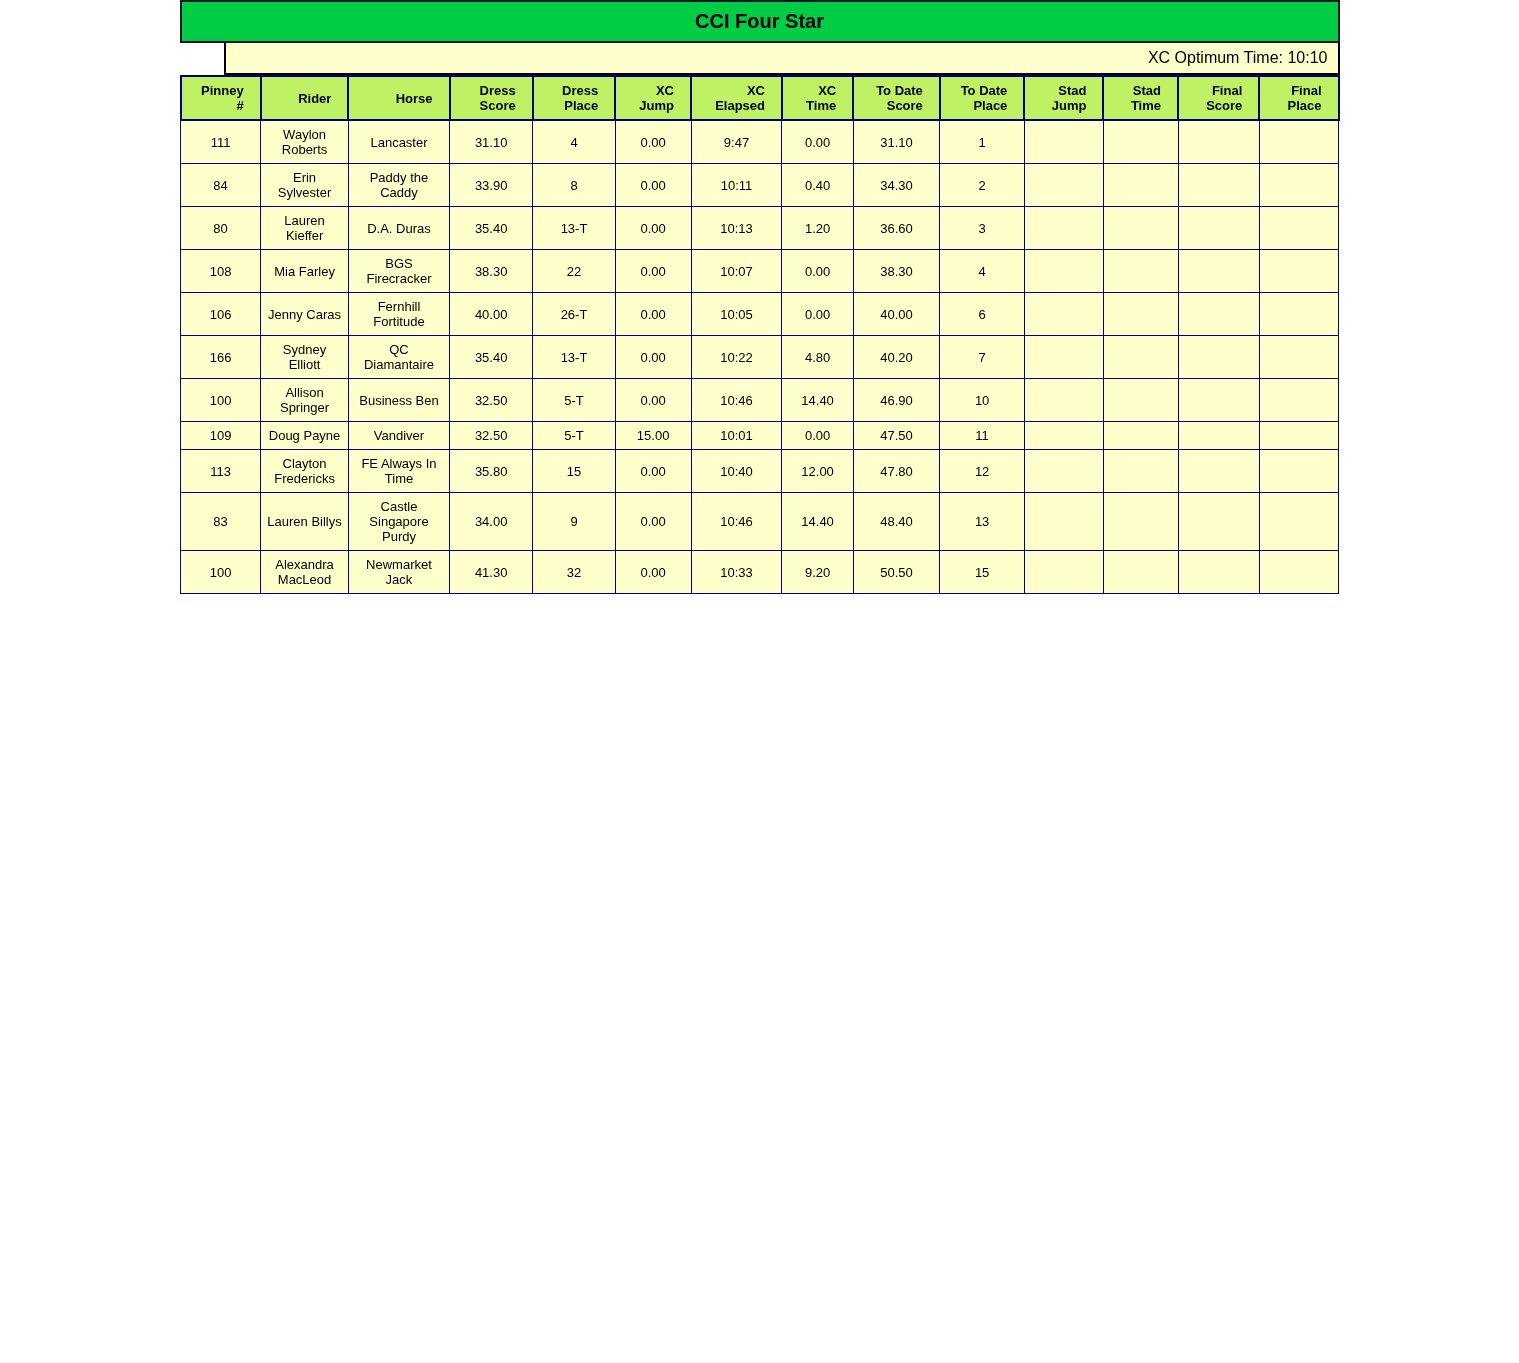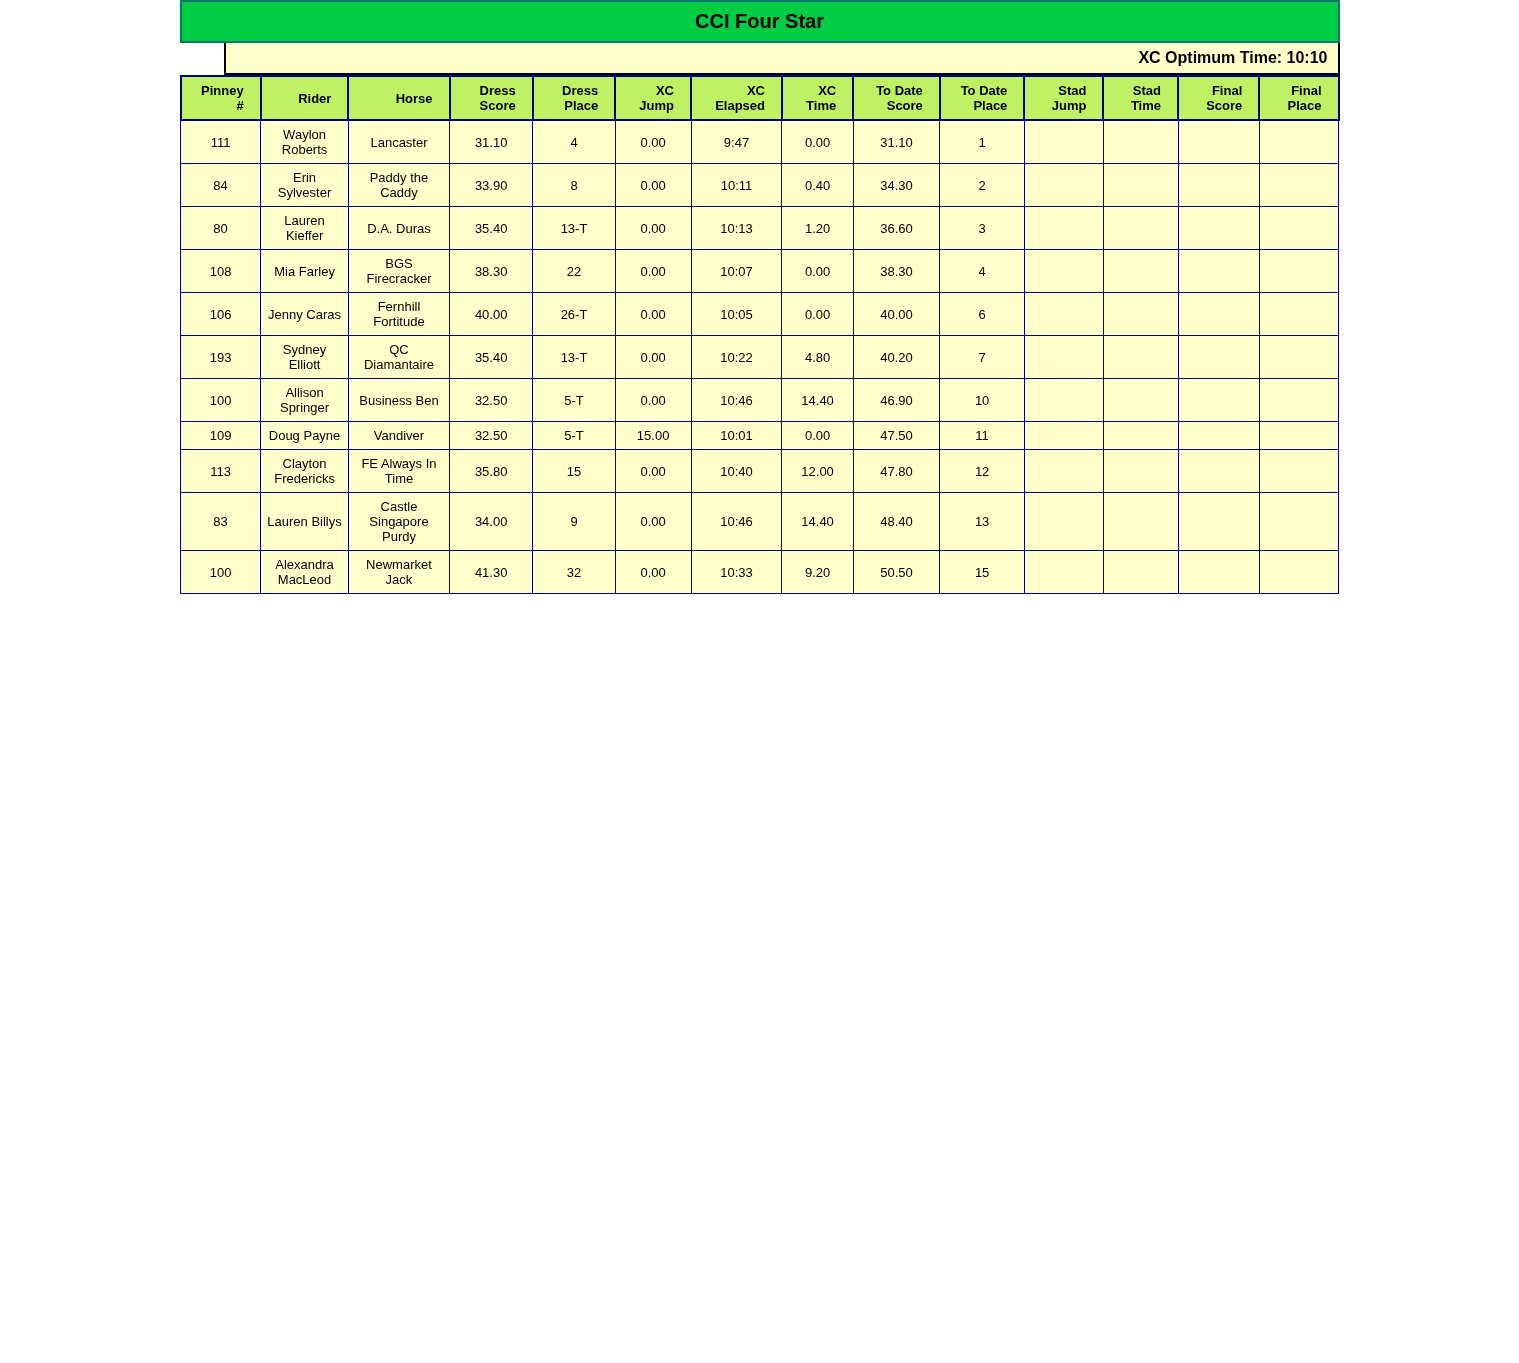--- a/index.html
+++ b/index.html
@@ -12,27 +12,27 @@
       width: 1160px;
       margin: 0 auto;
     }
     .title-bar {
       background: #00cc44;
       text-align: center;
       padding: 8px;
       font-weight: bold;
       font-size: 20px;
       color: #000;
-      border: 2px solid #0f766e;
+      border: 2px solid #0f172a;
     }
     .xc-optimum {
       background: #ffffcc;
       text-align: right;
       padding: 6px 10px;
-      font-weight: bold;
+      font-weight: normal;
       font-size: 16px;
       color: #000;
       border: 2px solid #000;
       border-top: none;
       margin-left: 44px;
     }
     table {
       width: 100%;
       border-collapse: collapse;
       background: #ffffcc;
@@ -168,21 +168,21 @@
           <td>10:05</td>
           <td>0.00</td>
           <td>40.00</td>
           <td>6</td>
           <td></td>
           <td></td>
           <td></td>
           <td></td>
         </tr>
         <tr>
-          <td>193</td>
+          <td>166</td>
           <td>Sydney Elliott</td>
           <td>QC Diamantaire</td>
           <td>35.40</td>
           <td>13-T</td>
           <td>0.00</td>
           <td>10:22</td>
           <td>4.80</td>
           <td>40.20</td>
           <td>7</td>
           <td></td>

